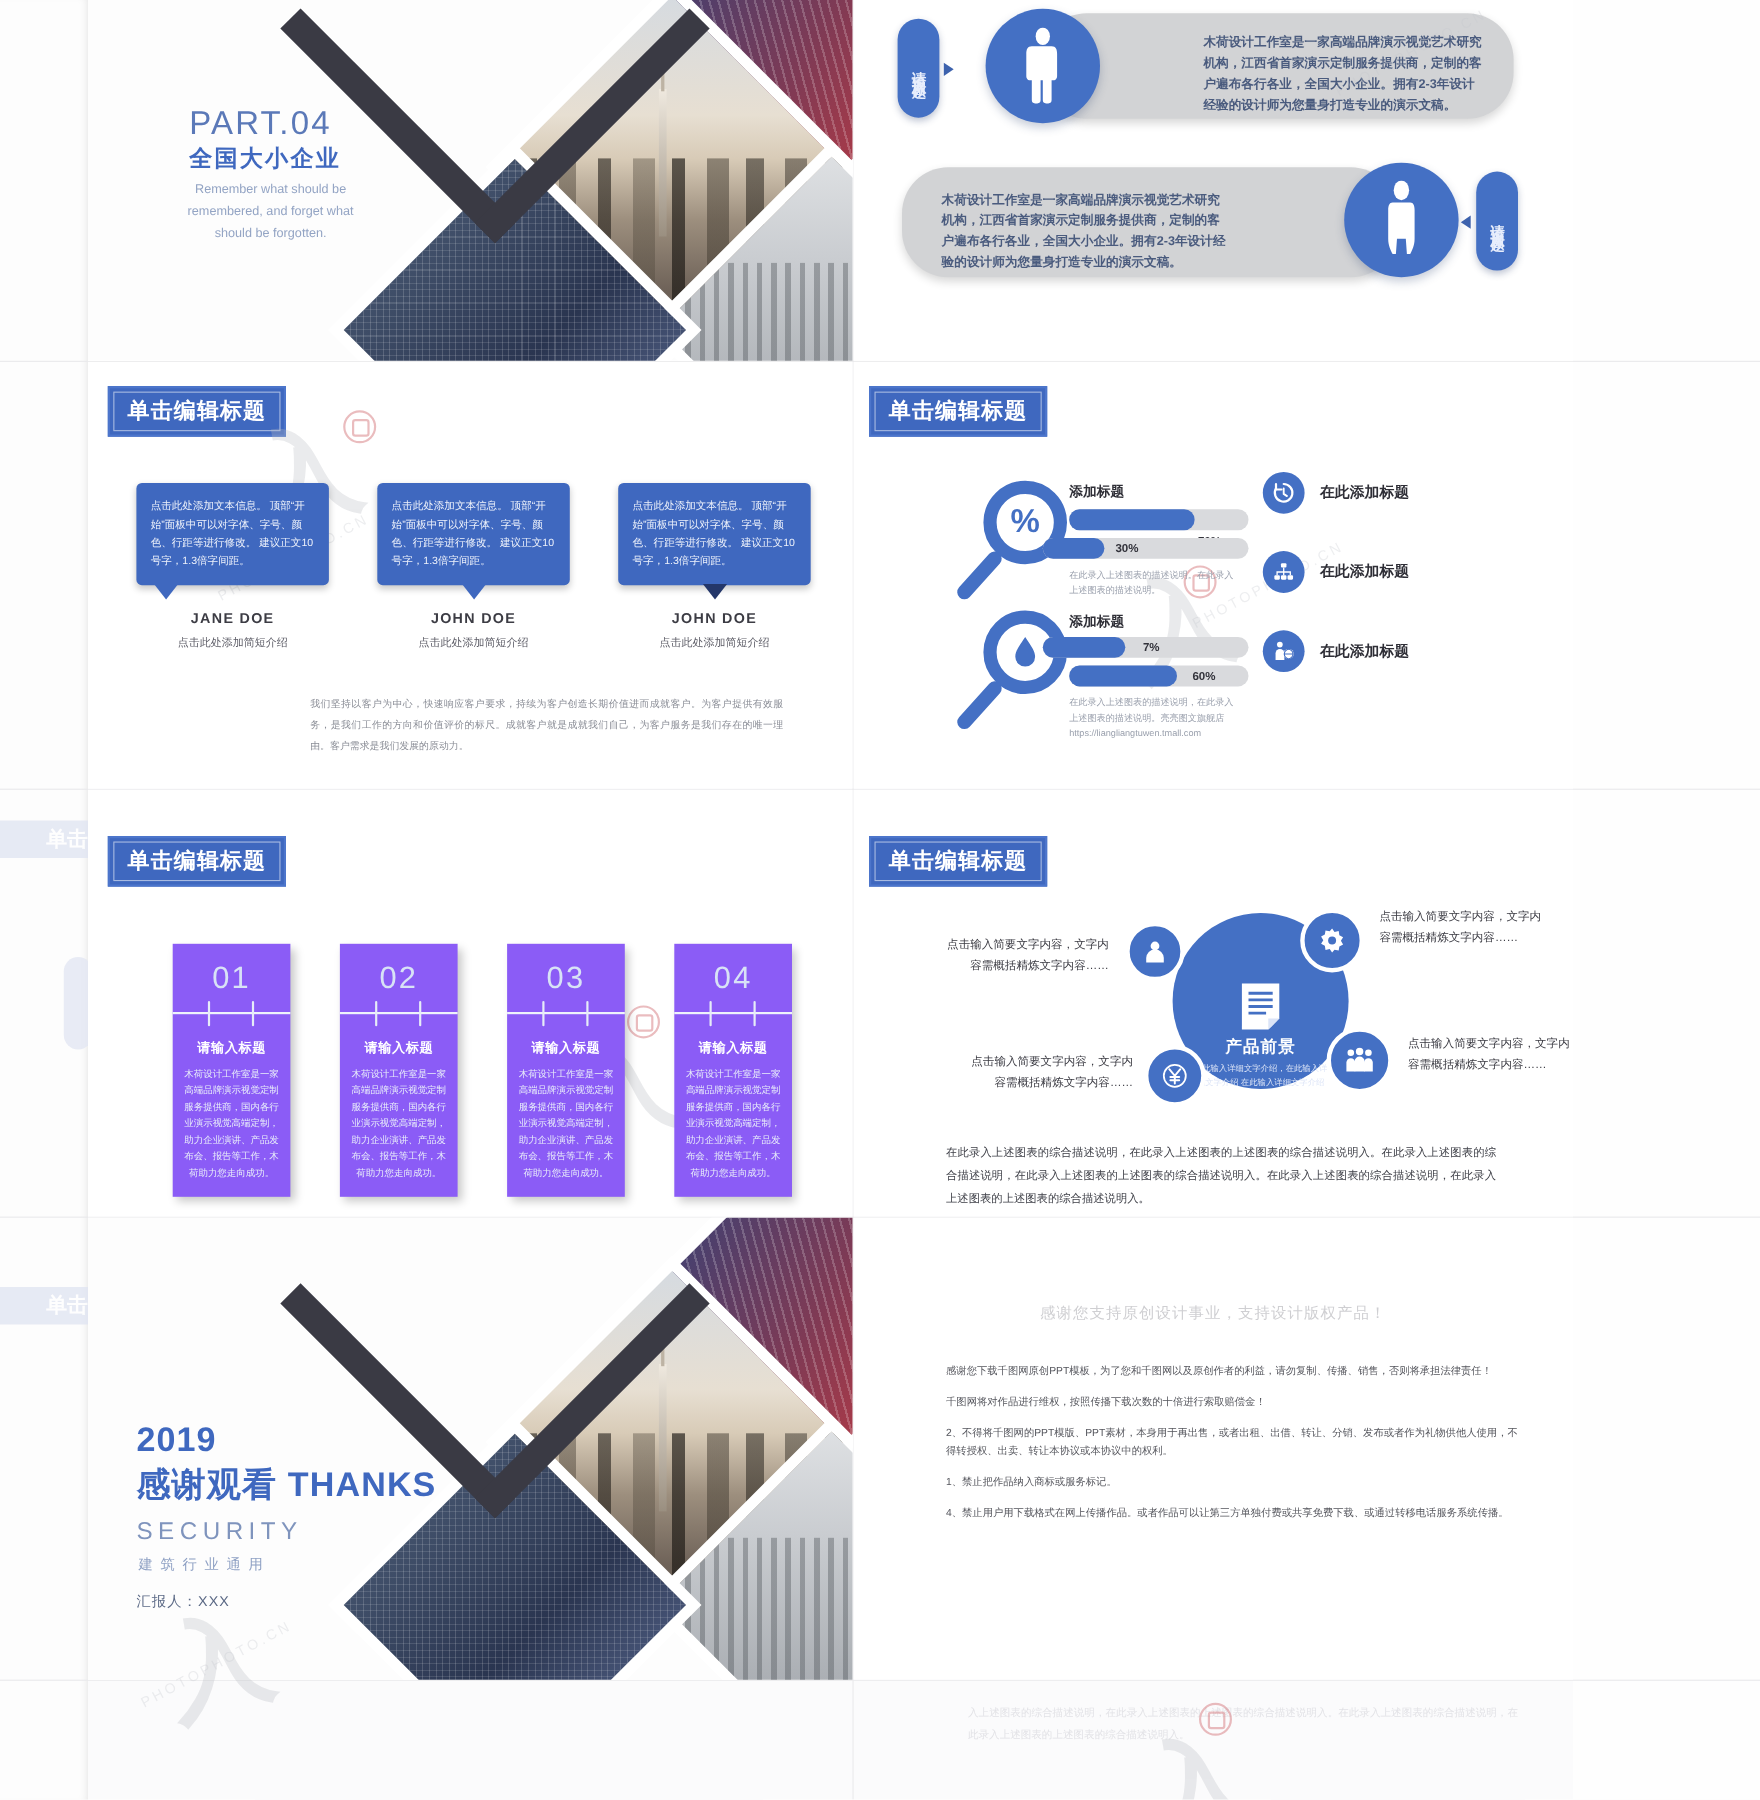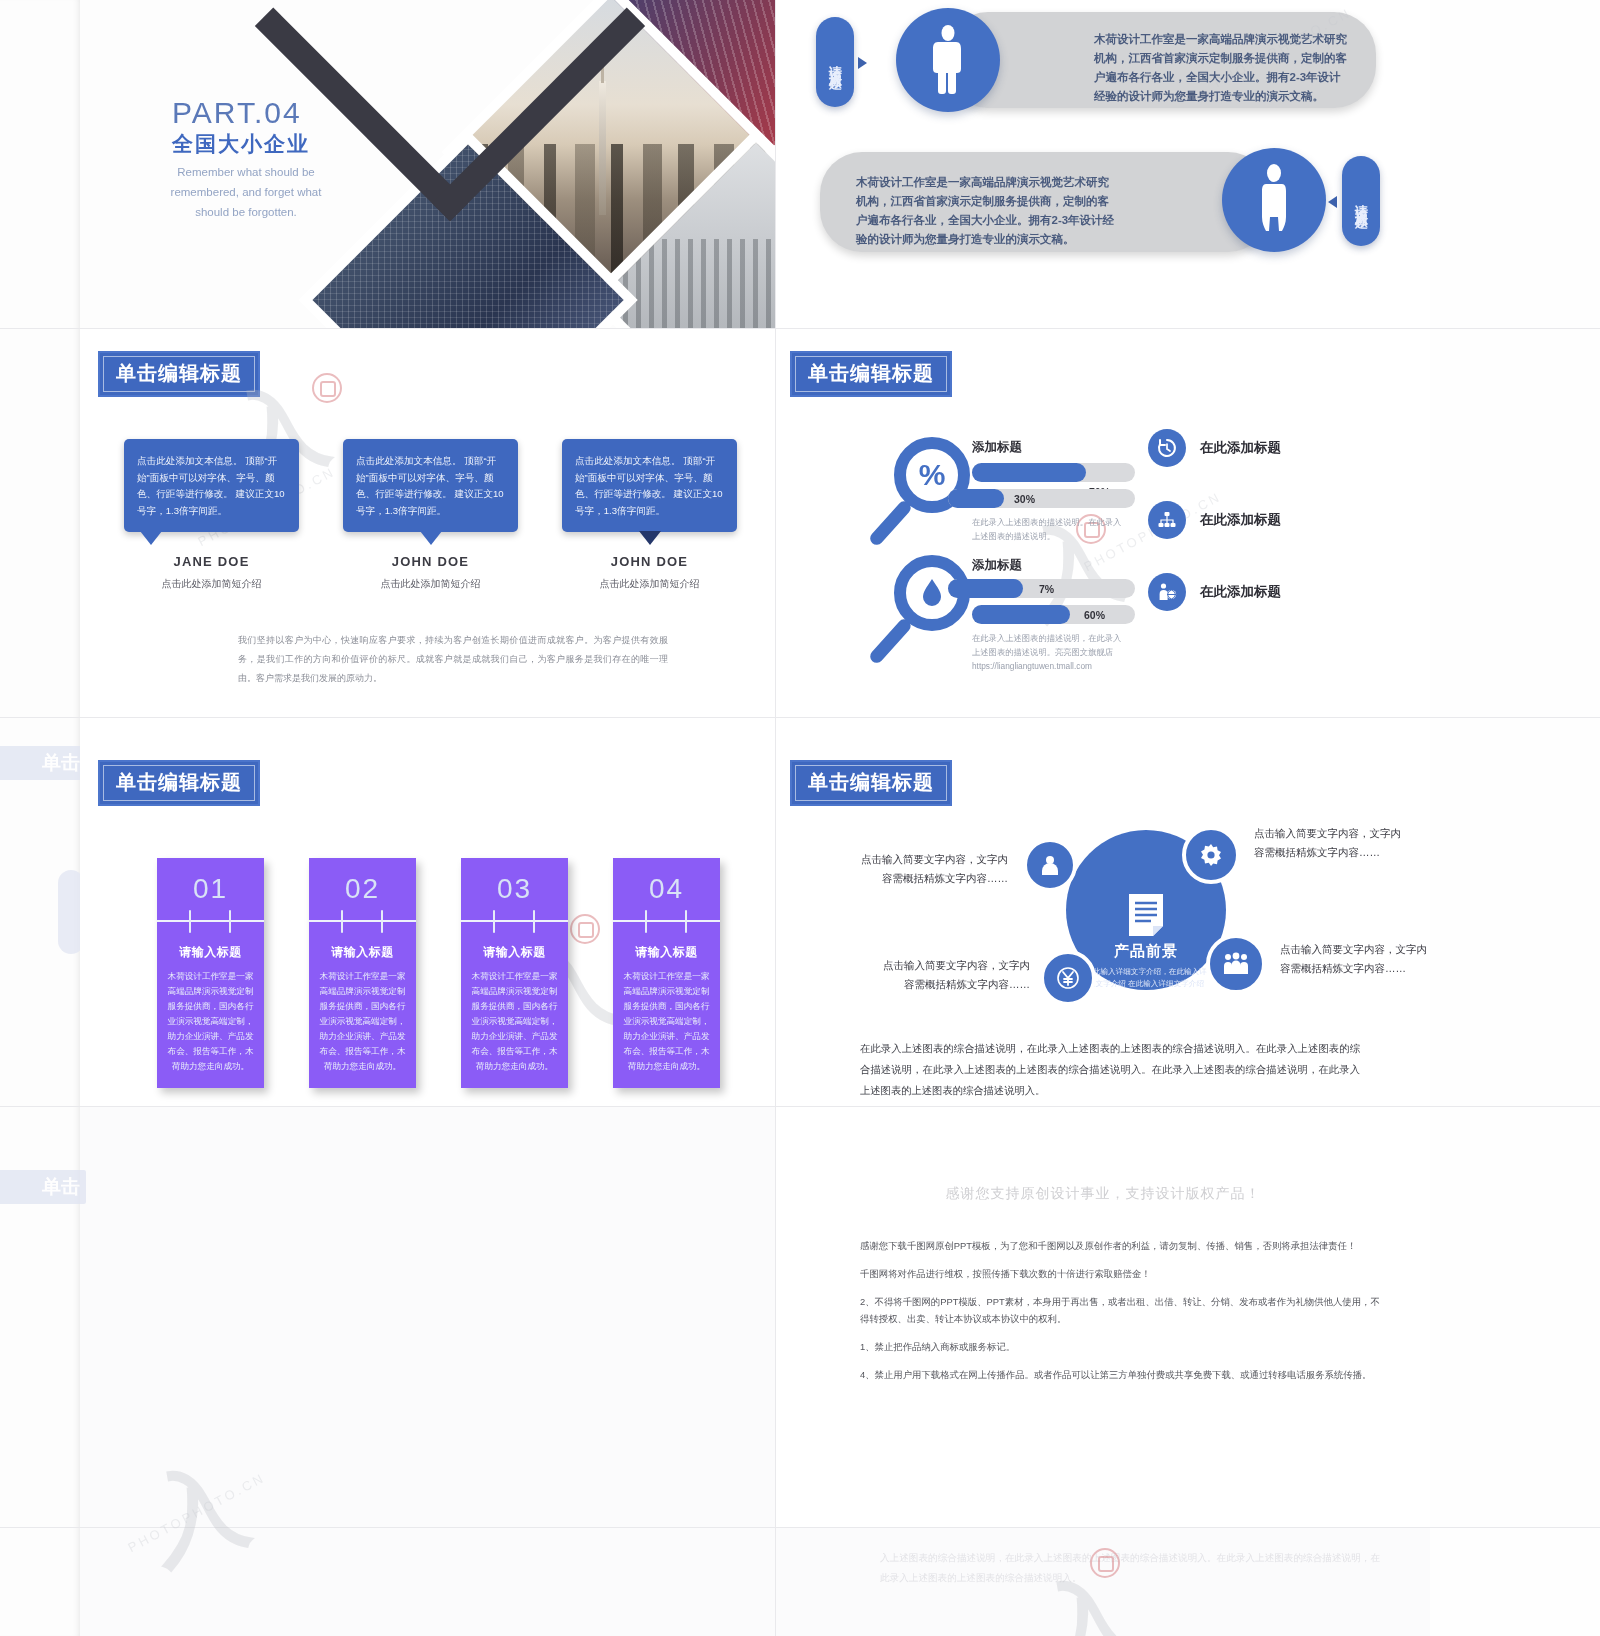--- a/index.html
+++ b/index.html
@@ -143,21 +143,21 @@
     position:absolute;bottom:-13px;width:0;height:0;
     border-left:11px solid transparent;border-right:11px solid transparent;
     border-top:14px solid #3f68bf;
   }
   .bubble .tail.l{left:16px;}
   .bubble .tail.c{left:50%;margin-left:-11px;}
   .bubble .tail.dark{border-top-color:#24376a;}
   .p-name{position:absolute;width:175px;text-align:center;color:#3c3c44;
     font-size:13px;font-weight:bold;letter-spacing:1.2px;}
   .p-desc{position:absolute;width:195px;text-align:center;color:#5c5c66;font-size:10px;}
-  .s3-foot{position:absolute;color:#8a8d96;font-size:9px;line-height:19px;width:430px;text-align:justify;}
+  .s3-foot{position:absolute;color:#8a8d96;font-size:9px;line-height:19px;width:430px;text-align:justify;margin-left:44px;}
 
   
   #s4{left:776px;top:329px;width:654px;height:388px;}
   .mag{position:absolute;}
   .mag .ring{
     position:absolute;left:0;top:0;width:76px;height:76px;border-radius:50%;
     border:12px solid #4470c4;box-sizing:border-box;background:#fff;
   }
   .mag .handle{
     position:absolute;left:8px;top:66px;width:13px;height:54px;border-radius:7px;
@@ -541,20 +541,46 @@
           <path d="M8.5 22 v-9 a4.5 4.5 0 0 1 9 0 v9 z" fill="#fff"></path>
         <circle cx="21" cy="5" r="3" fill="#fff"></circle>
           <path d="M17 22 v-8 a4 4 0 0 1 8 0 v8 z" fill="#fff"></path>
       </svg>
     </div>
     <div class="pp-text" style="left:504px;top:222px;">点击输入简要文字内容，文字内容需概括精炼文字内容……</div>
 
     <div class="s6-foot" style="left:84px;top:320px;">在此录入上述图表的综合描述说明，在此录入上述图表的上述图表的综合描述说明入。在此录入上述图表的综合描述说明，在此录入上述图表的上述图表的综合描述说明入。在此录入上述图表的综合描述说明，在此录入上述图表的上述图表的综合描述说明入。</div>
   </div>
 
+  <div class="slide" id="s7">
+    <div class="cv-bgwhite"></div>
+
+    <div class="cv-diamond" style="left:556px;top:-60px;">
+      <div class="inner redblue"></div>
+    </div>
+    <div class="cv-diamond" style="left:411px;top:84px;">
+      <div class="inner sky">
+          <div class="spire"></div>
+        </div>
+    </div>
+    <div class="cv-diamond" style="left:556px;top:230px;">
+      <div class="inner grayc"></div>
+    </div>
+    <div class="cv-diamond" style="left:268px;top:232px;">
+      <div class="inner glass glassgrid"></div>
+    </div>
+
+    <div class="cv-chevron" style="left:232px;top:-60px;"></div>
+
+    <div class="th-2019" style="left:44px;top:184px;">2019</div>
+    <div class="th-main" style="left:44px;top:222px;">感谢观看 THANKS</div>
+    <div class="th-sec" style="left:44px;top:272px;">SECURITY</div>
+    <div class="th-cn" style="left:46px;top:306px;">建筑行业通用</div>
+    <div class="th-rep" style="left:44px;top:340px;">汇报人：XXX</div>
+  </div>
 
   <div class="slide" id="s8">
     <div class="cr-head" style="top:78px;">感谢您支持原创设计事业，支持设计版权产品！</div>
     <div class="cr-body" style="left:84px;top:130px;">
       <p>感谢您下载千图网原创PPT模板，为了您和千图网以及原创作者的利益，请勿复制、传播、销售，否则将承担法律责任！</p>
       <p>千图网将对作品进行维权，按照传播下载次数的十倍进行索取赔偿金！</p>
       <p>2、不得将千图网的PPT模版、PPT素材，本身用于再出售，或者出租、出借、转让、分销、发布或者作为礼物供他人使用，不得转授权、出卖、转让本协议或本协议中的权利。</p>
       <p>1、禁止把作品纳入商标或服务标记。</p>
       <p>4、禁止用户用下载格式在网上传播作品。或者作品可以让第三方单独付费或共享免费下载、或通过转移电话服务系统传播。</p>
     </div>

